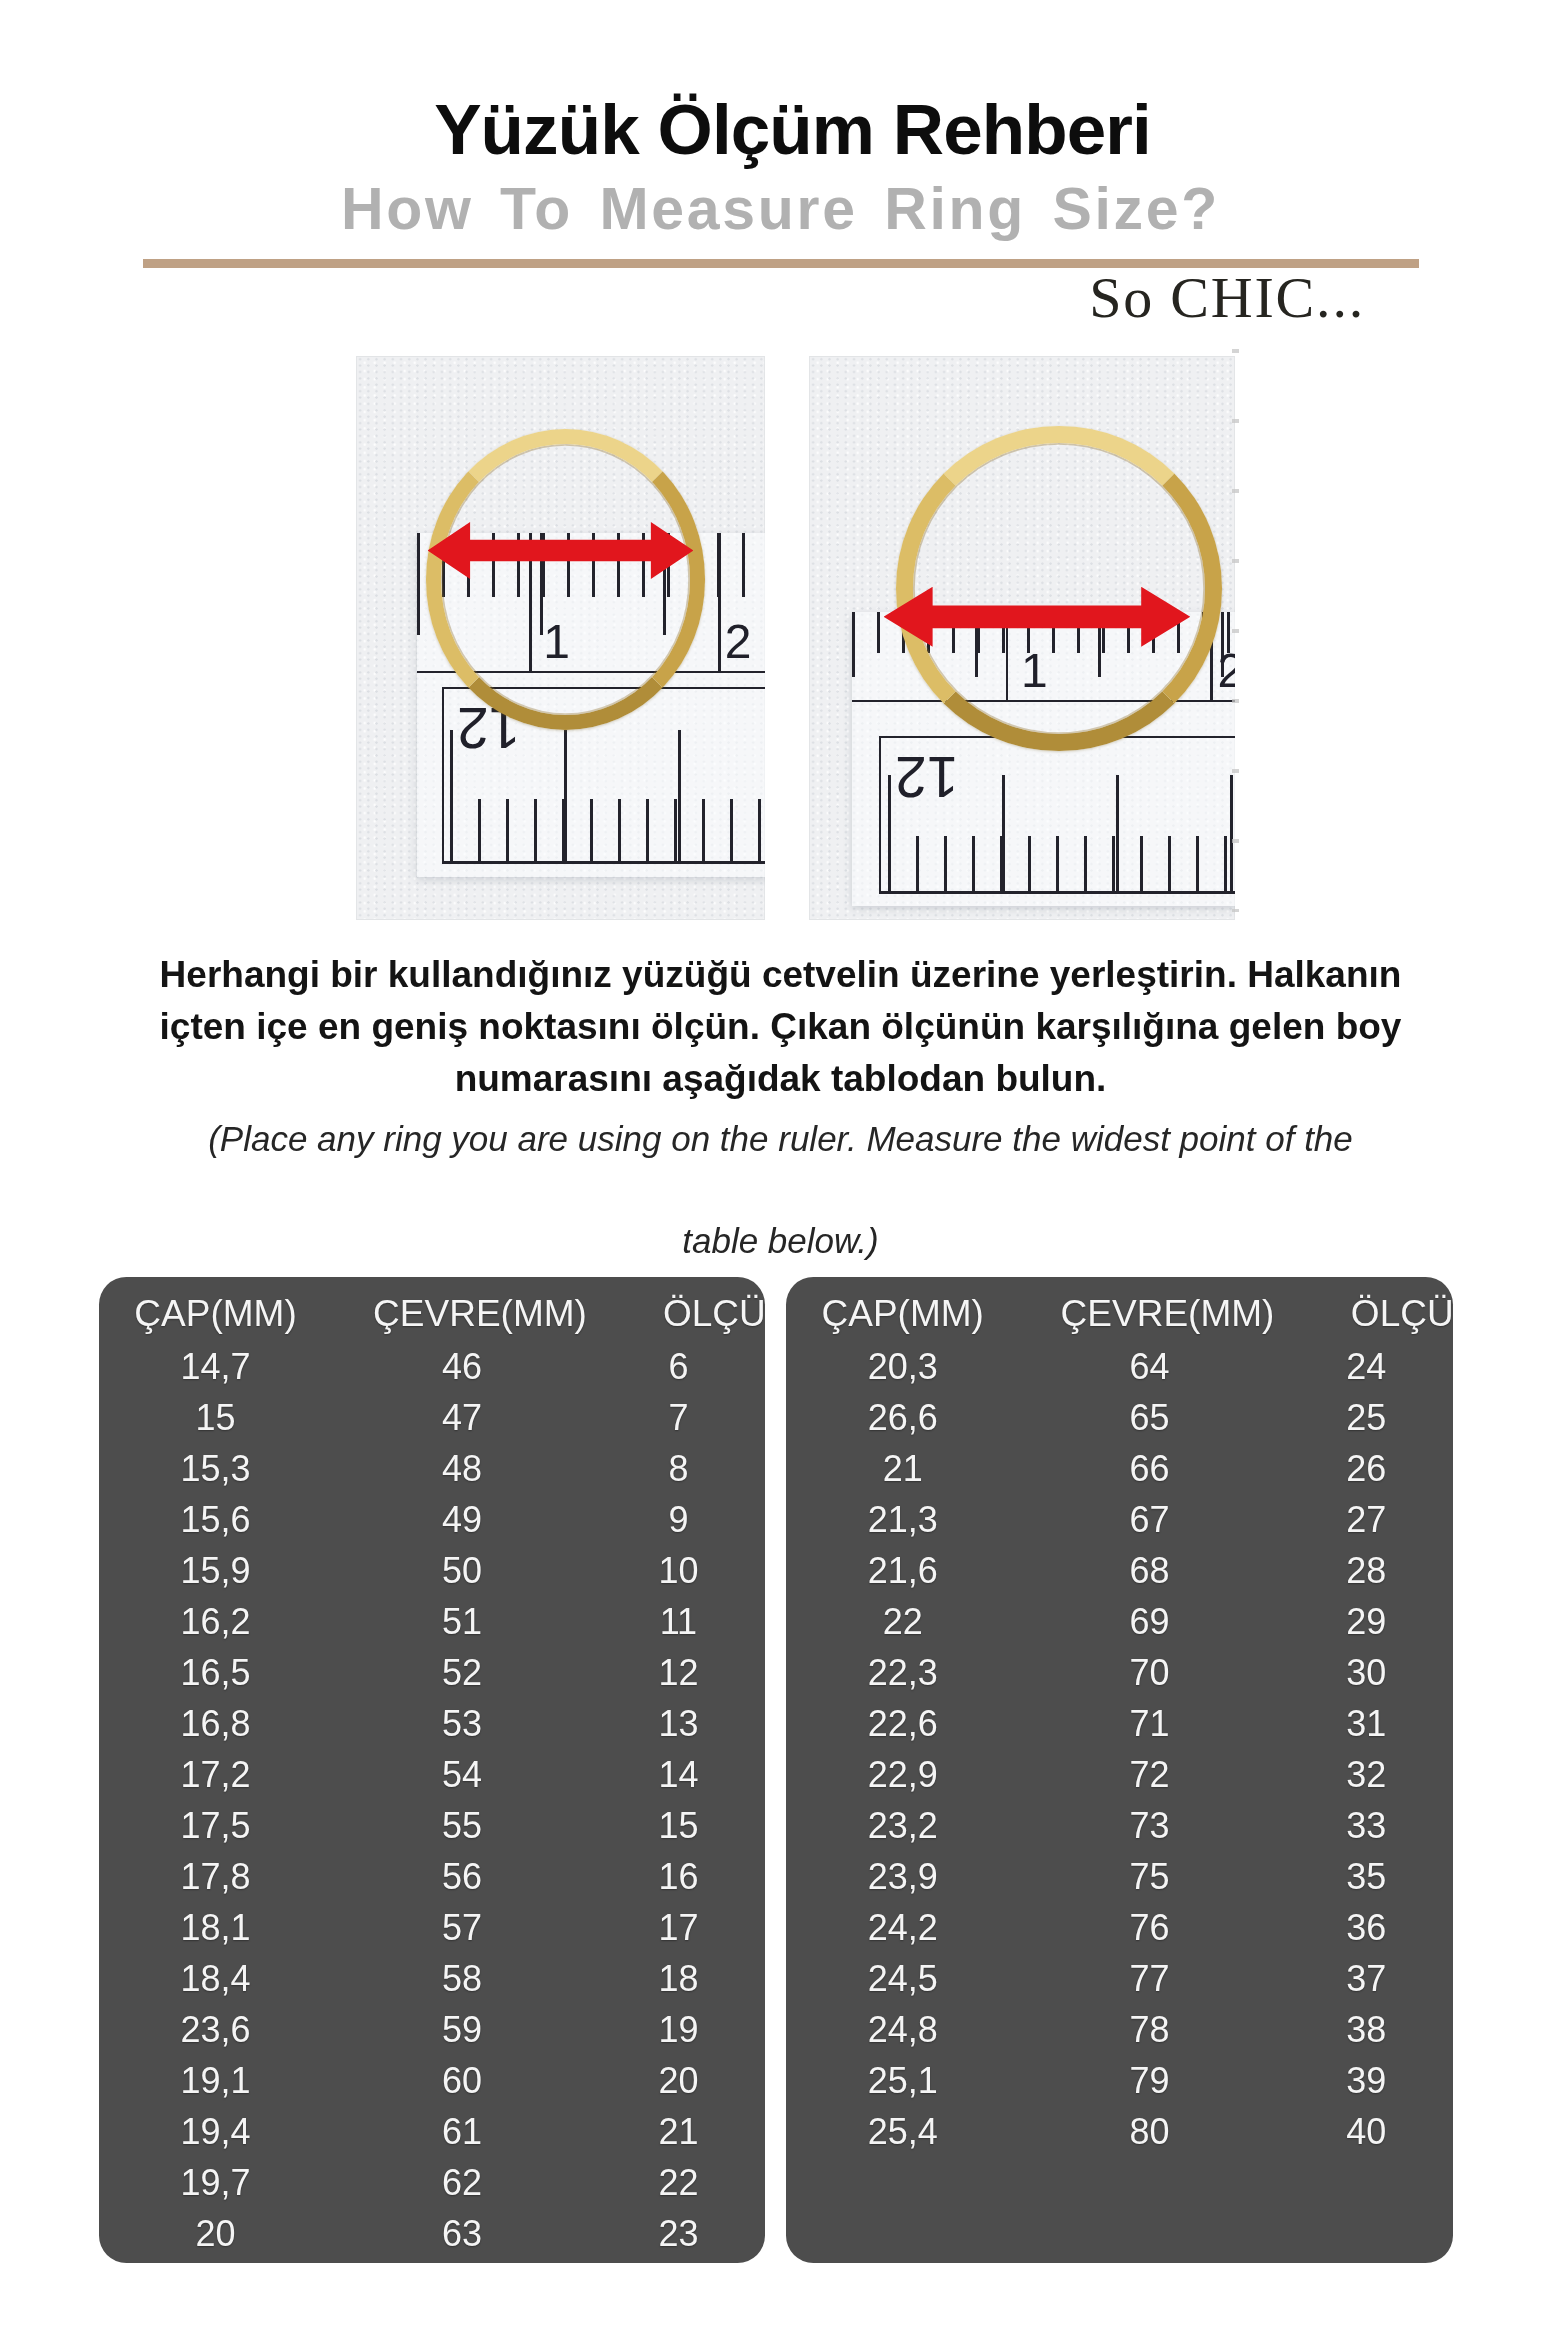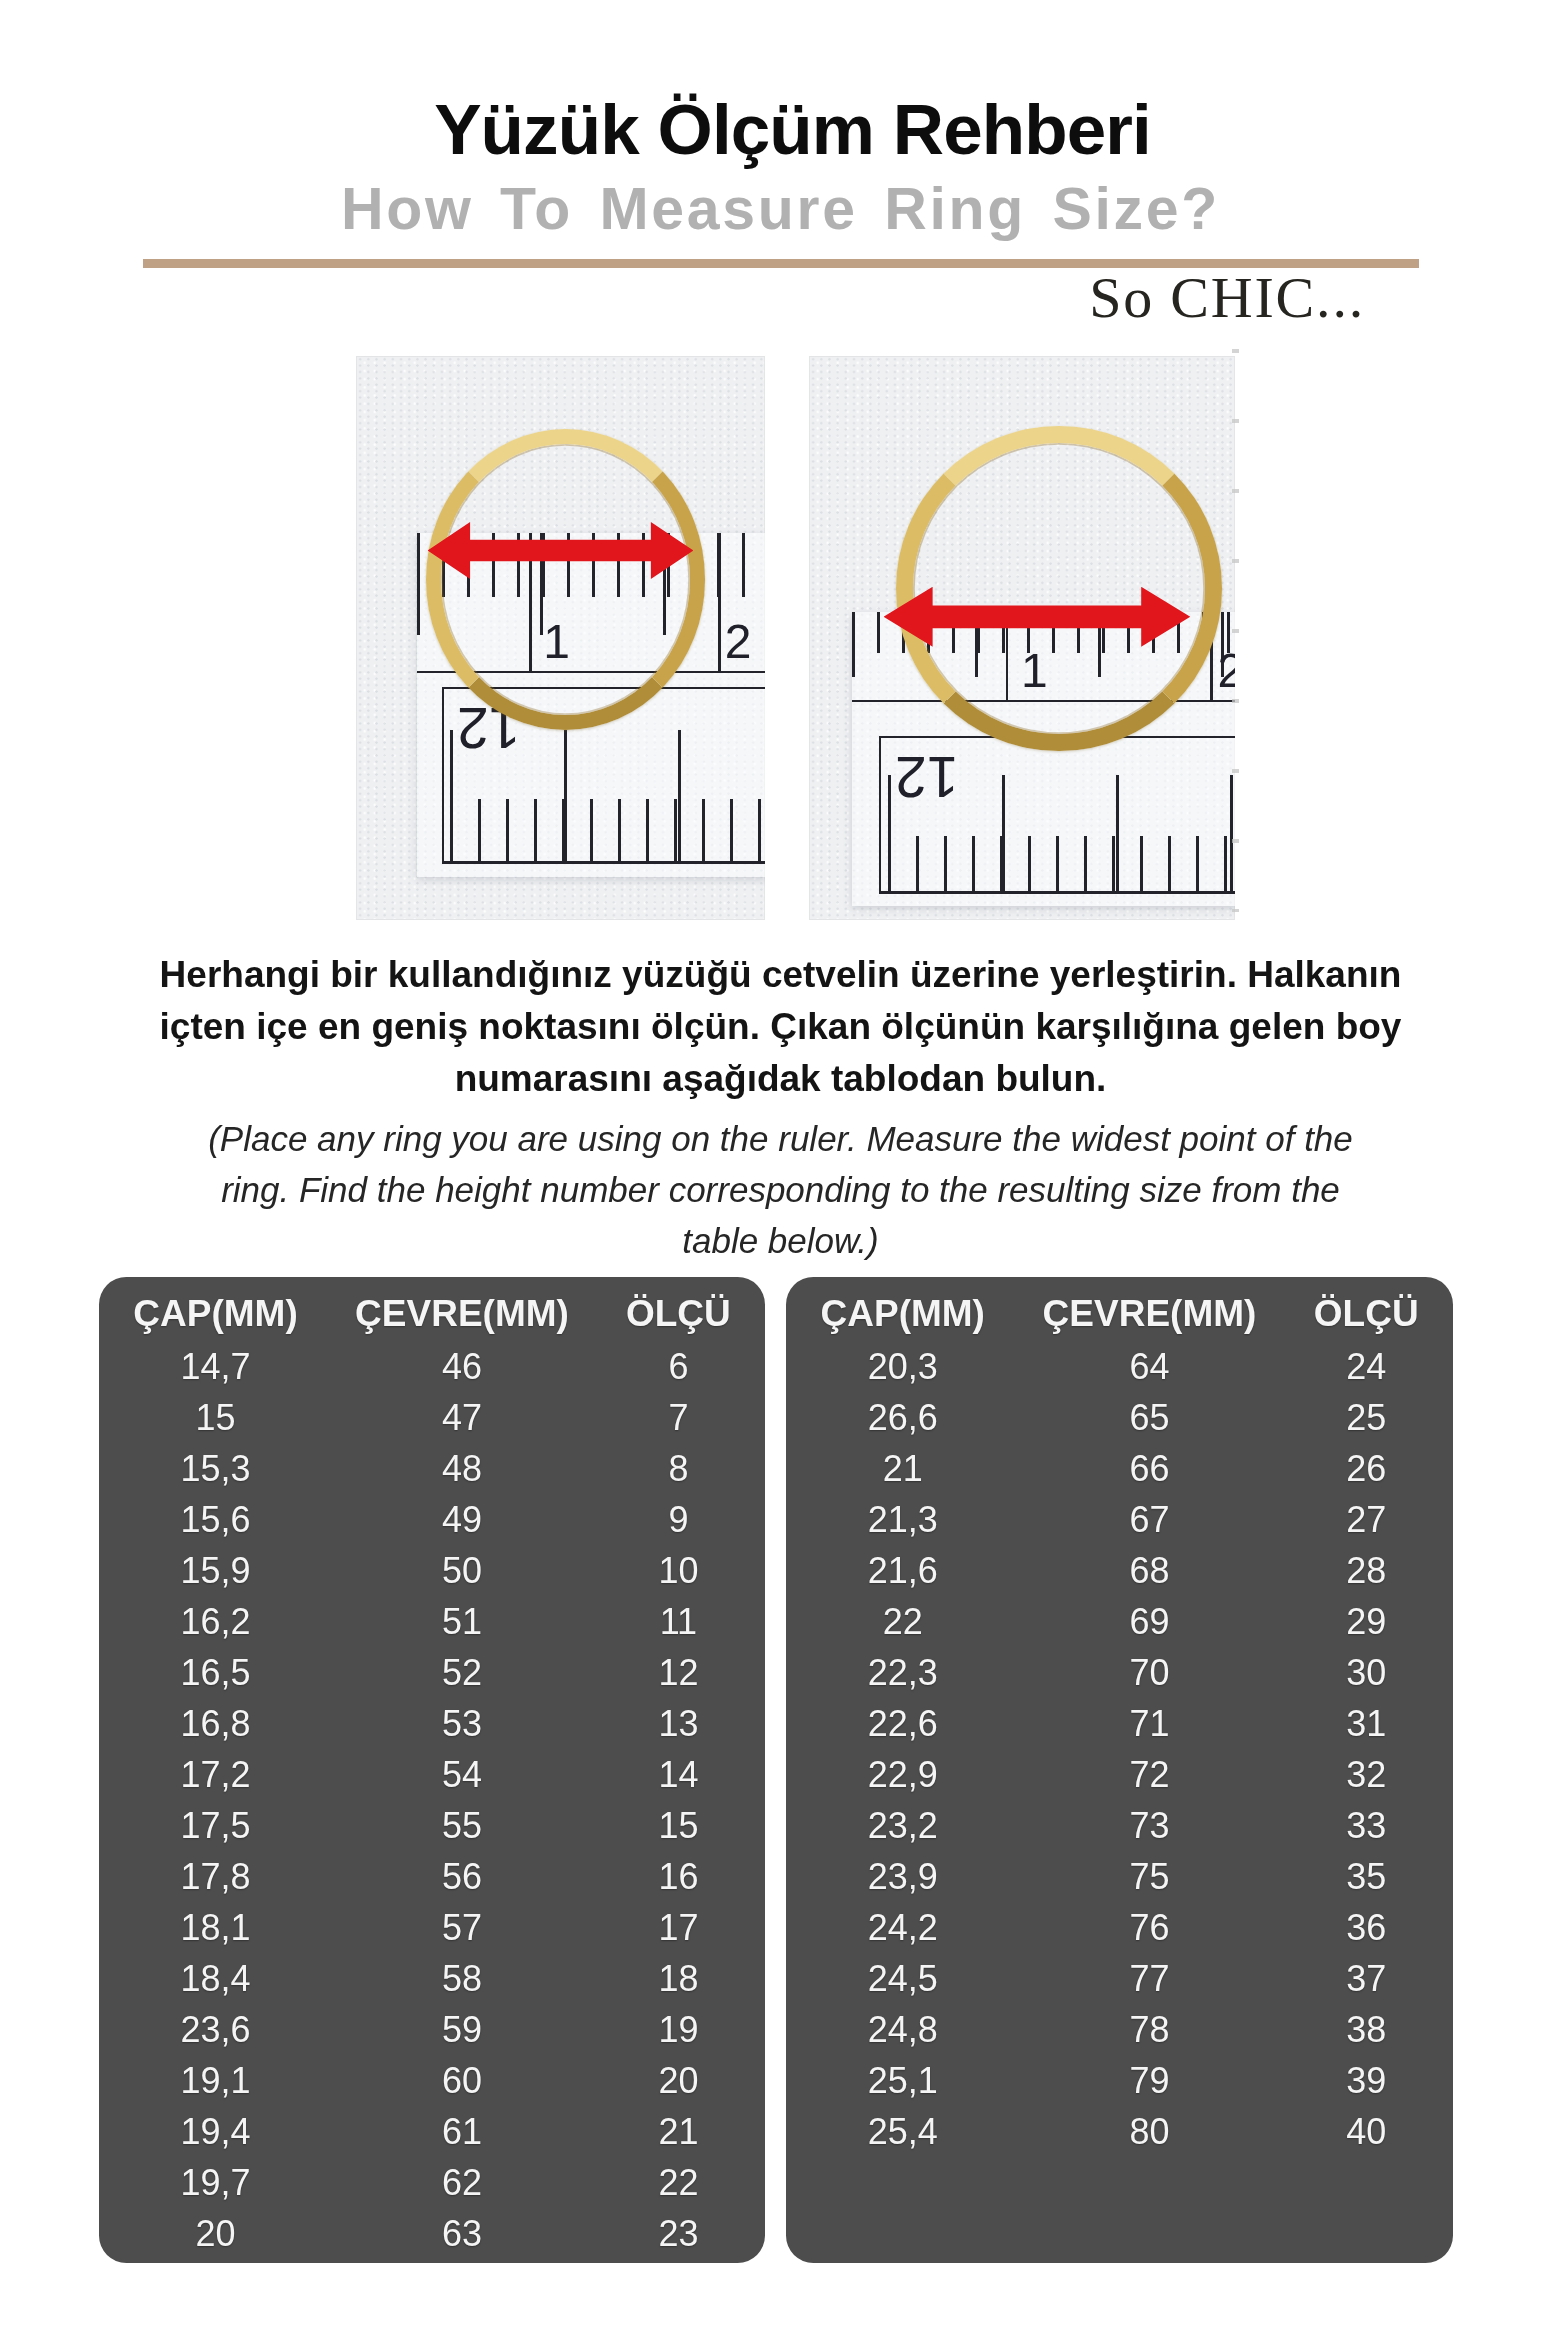--- a/index.html
+++ b/index.html
@@ -111,21 +111,21 @@
 
   
   .size-table {
     position:absolute; top:1277px; height:986px; box-sizing:border-box;
     background:#4d4d4d; border-radius:27.4px; padding-top:9.1px;
     color:#f5f5f5; text-shadow:0 0.9px 1.8px rgba(0,0,0,0.35);
   }
   .table-left  { left:99px; width:666px; }
   .table-right { left:786px; width:667px; }
   .thead, .trow { display:grid; grid-template-columns:35% 39% 26%; align-items:center; }
-  .thead { height:55px; font-weight:bold; font-size:37px; }
+  .thead { height:55px; font-weight:normal; font-size:37px;gap:18px; }
   .trow { height:51px; font-size:36px; }
   .th, .td { text-align:center; }
 </style>
 </head>
 <body>
 
 <div class="page">
 
   <h1 class="title">Yüzük Ölçüm Rehberi</h1>
   <div class="subtitle">How To Measure Ring Size?</div>
@@ -175,21 +175,21 @@
   <div class="dots-col"></div>
 
   <div class="instructions">
     <p class="instr-tr">
       <span>Herhangi bir kullandığınız yüzüğü cetvelin üzerine yerleştirin. Halkanın</span><br>
       <span>içten içe en geniş noktasını ölçün. Çıkan ölçünün karşılığına gelen boy</span><br>
       <span>numarasını aşağıdak tablodan bulun.</span>
     </p>
     <p class="instr-en">
       <span>(Place any ring you are using on the ruler. Measure the widest point of the</span><br>
-      <span>ring. Find the height number corresponding to the resulting size from the</span><br>
+      <br>
       <span>table below.)</span>
     </p>
   </div>
 
   <section class="size-table table-left">
     <div class="thead">
       <div class="th">ÇAP(MM)</div>
       <div class="th">ÇEVRE(MM)</div>
       <div class="th">ÖLÇÜ</div>
     </div>

